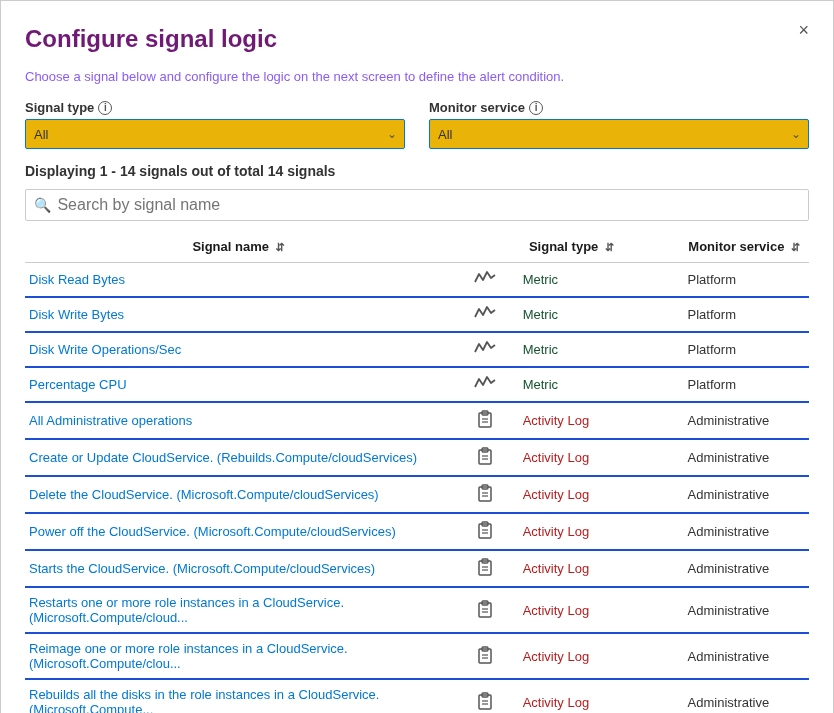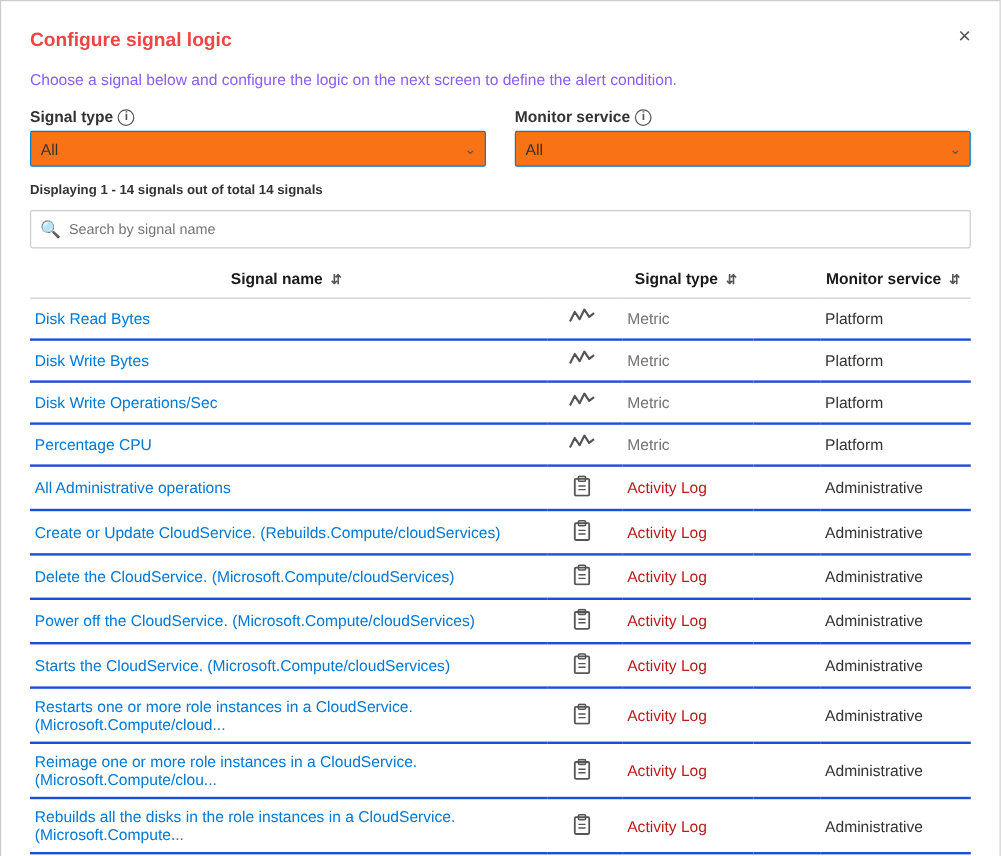--- a/index.html
+++ b/index.html
@@ -12,23 +12,23 @@
     .dialog {
       width: 834px;
       min-height: 713px;
       background: #fff;
       border: 1px solid #ccc;
       box-shadow: 0 4px 16px rgba(0,0,0,0.18);
       padding: 24px 24px 24px 24px;
       position: relative;
     }
     .dialog-title {
-      font-size: 16px;
+      font-size: 24px;
       font-weight: 600;
-      color: #ef4444;
+      color: #701a75;
       margin-bottom: 16px;
     }
     .close-btn {
       position: absolute;
       top: 18px;
       right: 18px;
       background: none;
       border: none;
       font-size: 18px;
       cursor: pointer;
@@ -75,53 +75,53 @@
       position: relative;
     }
     .select-wrapper select {
       width: 100%;
       height: 30px;
       border: 1.5px solid #0078d4;
       border-radius: 2px;
       padding: 0 30px 0 8px;
       font-size: 13px;
       appearance: none;
-      background: #f97316;
+      background: #eab308;
       cursor: pointer;
       color: #333;
     }
     .select-wrapper .chevron {
       position: absolute;
       right: 8px;
       top: 50%;
       transform: translateY(-50%);
       pointer-events: none;
       font-size: 12px;
       color: #555;
     }
     .count-text {
-      font-size: 11px;
+      font-size: 14px;
       font-weight: 600;
       margin-bottom: 10px;
     }
     .search-box {
       display: flex;
       align-items: center;
       border: 1px solid #ccc;
       border-radius: 2px;
       padding: 0 8px;
       height: 32px;
       margin-bottom: 12px;
       background: #fff;
     }
     .search-box input {
       border: none;
       outline: none;
       flex: 1;
-      font-size: 12px;
+      font-size: 16px;
       color: #555;
     }
     .search-icon {
       color: #555;
       margin-right: 6px;
       font-size: 14px;
     }
     table {
       width: 100%;
       border-collapse: collapse;
@@ -148,21 +148,21 @@
       padding: 7px 8px 7px 4px;
       font-size: 13px;
       vertical-align: middle;
     }
     .signal-link {
       color: #0078d4;
       cursor: pointer;
       text-decoration: none;
     }
     .signal-type-metric {
-      color: #737373;
+      color: #14532d;
       font-weight: 400;
     }
     .signal-type-activity {
       color: #b91c1c;
       font-weight: 400;
     }
     .col-signal { width: 55%; }
     .col-type-icon { width: 30px; text-align: center; }
     .col-type { width: 14%; }
     .col-monitor { width: 16%; }

